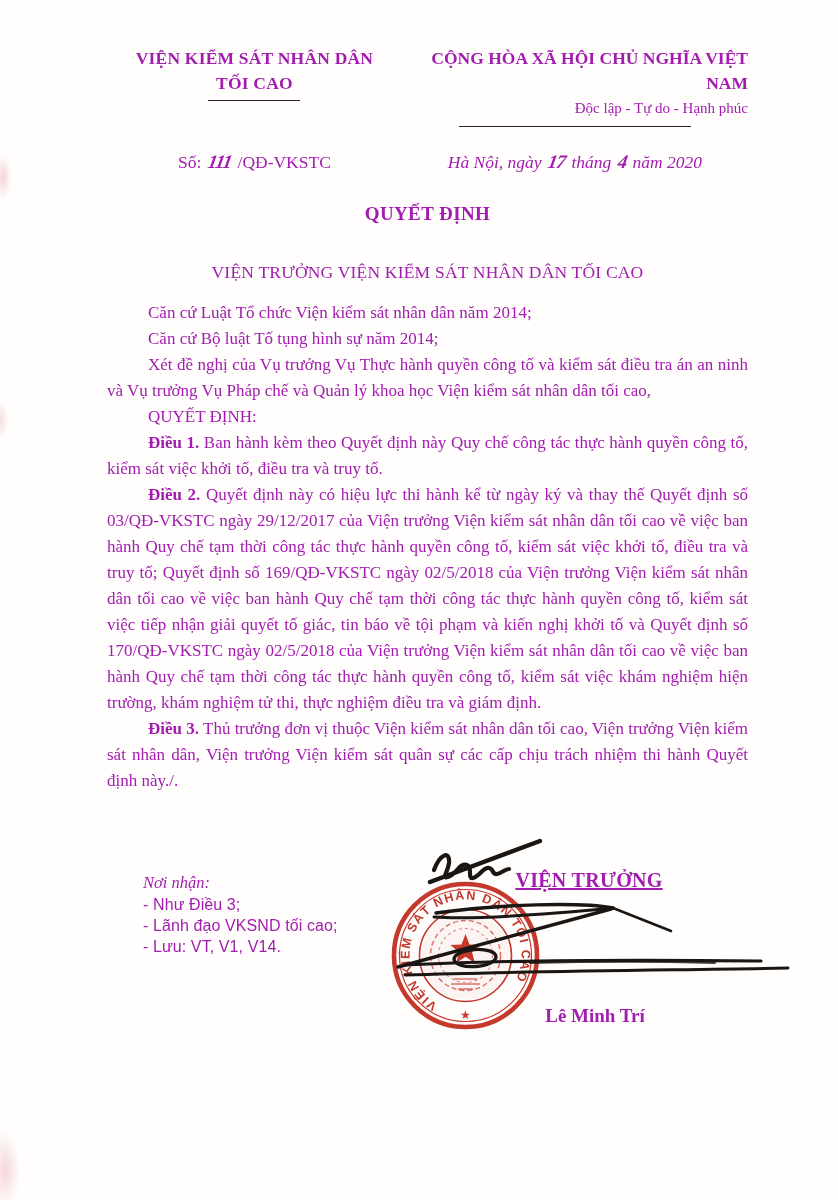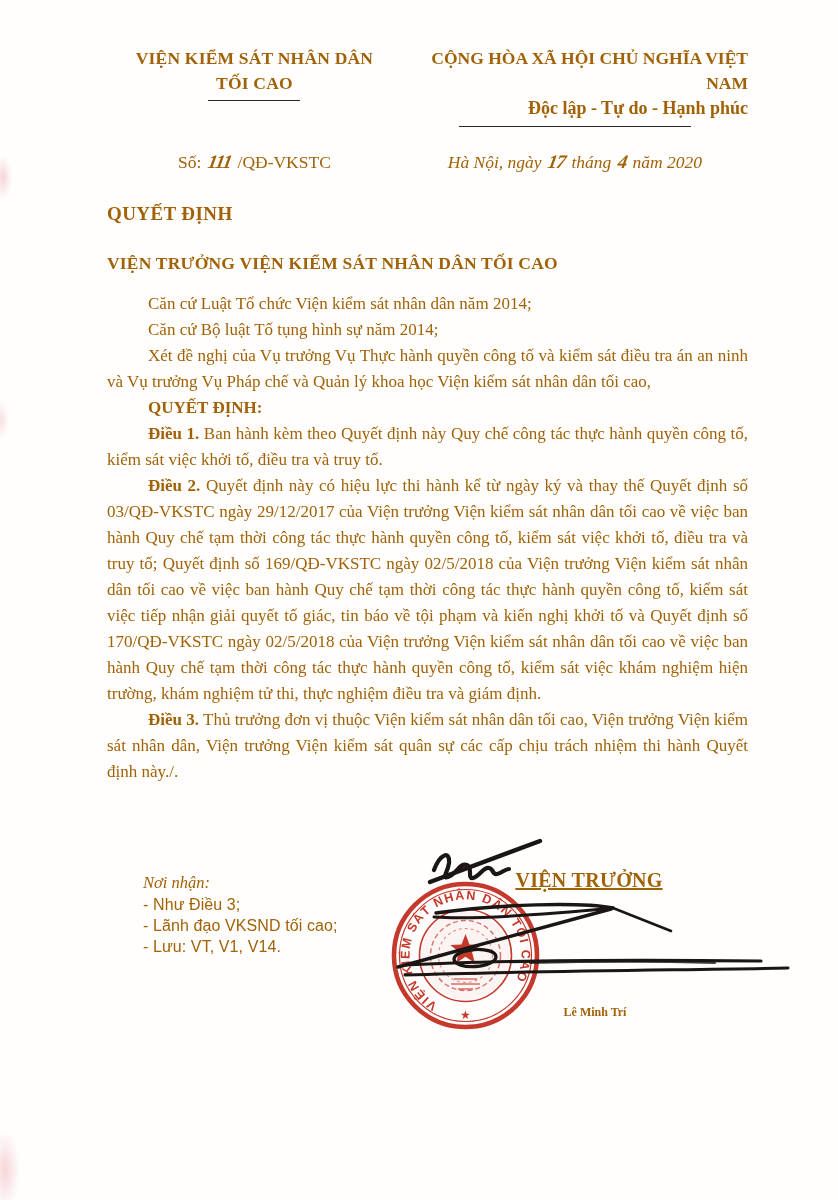--- a/index.html
+++ b/index.html
@@ -1,65 +1,65 @@
 <!DOCTYPE html>
 <html><head>
 <meta charset="utf-8">
 <style>
   * { margin:0; padding:0; box-sizing:border-box; }
   html,body { background:#ffffff; }
   .page {
     position:relative; width:838px; height:1200px; overflow:hidden;
     background:#fffefd;
     font-family:"Liberation Serif", serif;
-    color:#a16207;
+    color:#a21caf;
   }
   .content { padding:46px 90px 0 107px; }
 
   
   .hdr { display:flex; }
   .hdr-left { width:46%; text-align:center; }
   .hdr-right { width:54%; text-align:right; }
   .org-line { font-weight:bold; font-size:17.5px; line-height:25px; letter-spacing:.2px; }
   .nat-line1 { font-weight:bold; font-size:17.5px; line-height:25px; }
-  .nat-line2 { font-weight:bold; font-size:18px; line-height:25px; }
+  .nat-line2 { font-weight:normal; font-size:15px; line-height:25px; }
   .rule { height:0; border-top:1.6px solid #2a2423; }
   .rule-org { width:92px; margin:4px auto 0; }
   .rule-nat { width:232px; margin:5px auto 0; }
 
   .numdate { display:flex; margin-top:24px; }
   .numdate-left { width:46%; text-align:center; font-size:17.5px; }
   .numdate-right { width:54%; text-align:center; font-size:17.5px; font-style:italic; }
   .hand {
     display:inline-block; font-style:italic; font-weight:600; font-size:19px;
     transform:skewX(-10deg); letter-spacing:-1px; padding:0 2px;
   }
 
   
-  .title-block { text-align:left; margin-top:30px; }
+  .title-block { text-align:center; margin-top:30px; }
   .doc-heading { font-weight:bold; font-size:19px; letter-spacing:.4px; }
   .doc-subject { font-weight:bold; font-size:17.5px; line-height:26px; max-width:616px; margin:9px auto 0; }
-  .authority { font-weight:bold; font-size:17.5px; margin-top:28px; letter-spacing:.2px; }
+  .authority { font-weight:normal; font-size:17.5px; margin-top:37px; letter-spacing:.2px; }
 
   
   .body-text { margin-top:17px; }
   .body-text p {
     font-size:17px; line-height:26px; text-align:justify; text-indent:41px;
   }
-  .decision-line { text-align:center; font-weight:bold; font-size:17.5px; line-height:26px; }
+  .decision-line { text-align:center; font-weight:normal; font-size:17.5px; line-height:26px; }
   .art-label { font-weight:bold; }
 
   
   .recipients { position:absolute; left:143px; top:871px; }
   .recipients-heading { font-weight:normal; font-style:italic; font-size:16.5px; line-height:23px; }
   .recipients-item { font-size:16px; line-height:21px; font-family:Liberation Sans, sans-serif; letter-spacing:.1px; }
   .director-title { position:absolute; left:468px; top:869px; width:242px; text-align:center;
                     font-weight:bold; font-size:20px; letter-spacing:.3px;text-decoration:underline; }
   .signer-name { position:absolute; left:478px; top:1005px; width:234px; text-align:center;
-                 font-weight:bold; font-size:12px; }
+                 font-weight:bold; font-size:19px; }
   .stamp { position:absolute; left:388px; top:878px; width:155px; height:155px; }
   .signature { position:absolute; left:380px; top:820px; width:458px; height:230px; }
 
   
   .smudge { position:absolute; pointer-events:none; }
   .smudge-1 { left:-6px; top:155px; width:18px; height:45px;
               background:radial-gradient(closest-side, rgba(221,120,130,.30), rgba(221,120,130,0)); }
   .smudge-2 { left:-7px; top:400px; width:16px; height:40px;
               background:radial-gradient(closest-side, rgba(221,120,130,.22), rgba(221,120,130,0)); }
   .smudge-3 { left:-10px; top:1130px; width:30px; height:80px;

